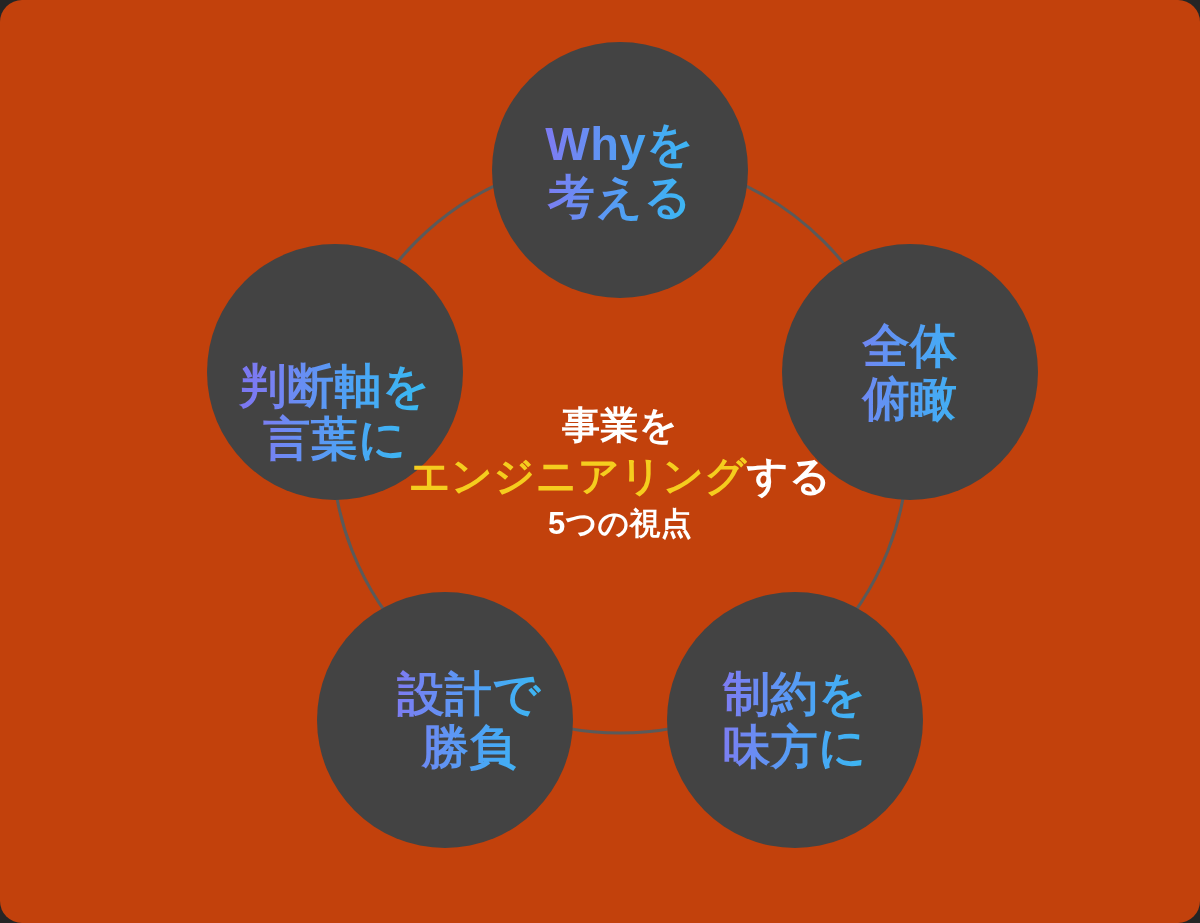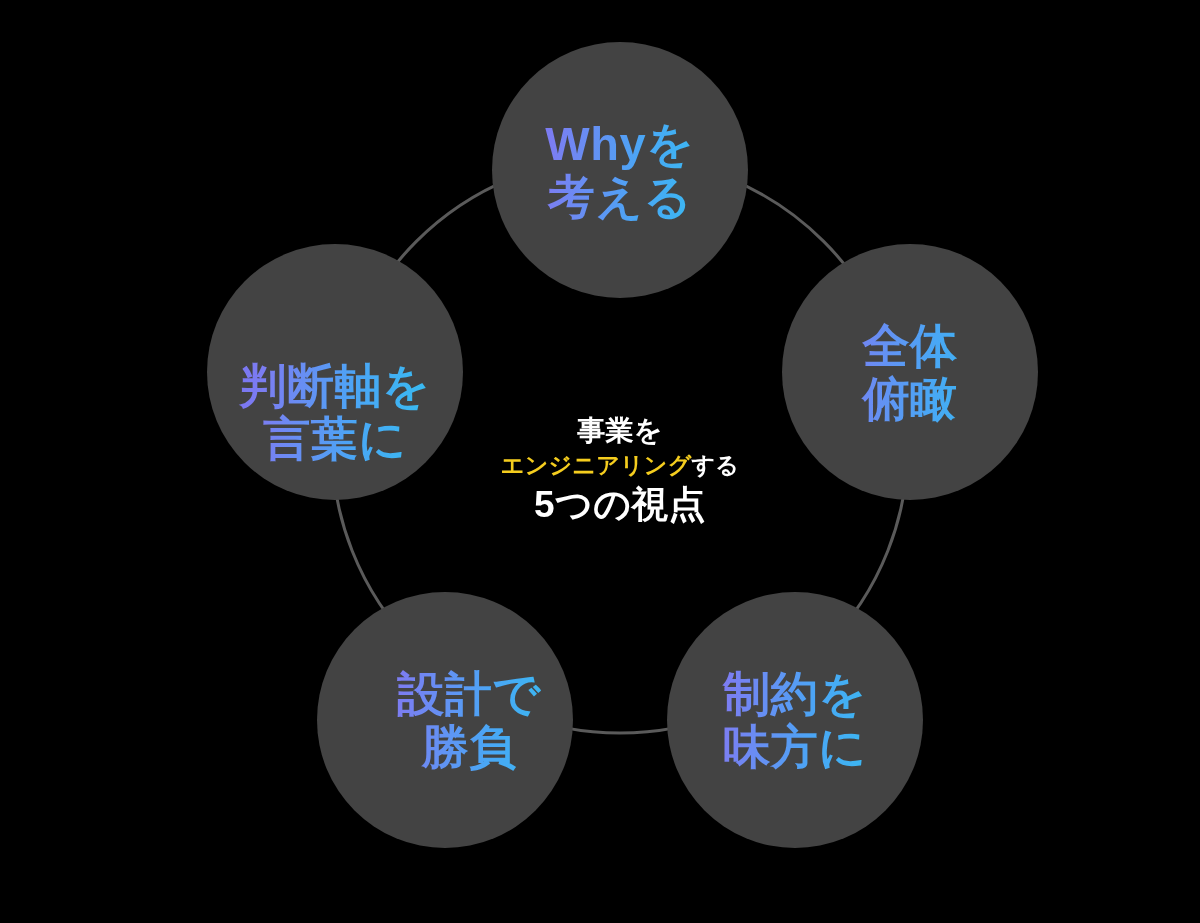--- a/index.html
+++ b/index.html
@@ -64,28 +64,28 @@
     font-weight: 700;
     font-size: 32px;
     line-height: 1.30;
     color: #ffffff;
     letter-spacing: 0.3px;
     user-select: none;
   }
   #center-text .hl {
     color: #f5cd1e;
   }
-  #center-text .l1 { font-size: 28px; display: block; font-family: Liberation Mono, monospace; }
-  #center-text .l2 { font-size: 23px; display: block; }
-  #center-text .l3 { font-size: 37px; display: block; }
+  #center-text .l1 { font-size: 38px; display: block; }
+  #center-text .l2 { font-size: 41px; display: block; }
+  #center-text .l3 { font-size: 31px; display: block; }
 </style>
 </head>
 <body>
 
-<div id="slide" style="width: 1200px; height: 923px; background: #000000;">
+<div id="slide" style="width: 1200px; height: 923px; background: #c2410c; border-radius: 22px;">
 
   <svg id="stage" viewBox="0 0 1200 923" aria-hidden="true" style="width: 1200px; height: 923px;">
 
     <circle id="ring" cx="620" cy="445" r="288" fill="none" stroke="#5a5a5a" stroke-width="3"></circle>
 
     <circle class="node-circle" cx="620" cy="170" r="128" fill="#434343"></circle>
     <circle class="node-circle" cx="910" cy="372" r="128" fill="#434343"></circle>
     <circle class="node-circle" cx="795" cy="720" r="128" fill="#434343"></circle>
     <circle class="node-circle" cx="445" cy="720" r="128" fill="#434343"></circle>
     <circle class="node-circle" cx="335" cy="372" r="128" fill="#434343"></circle>

